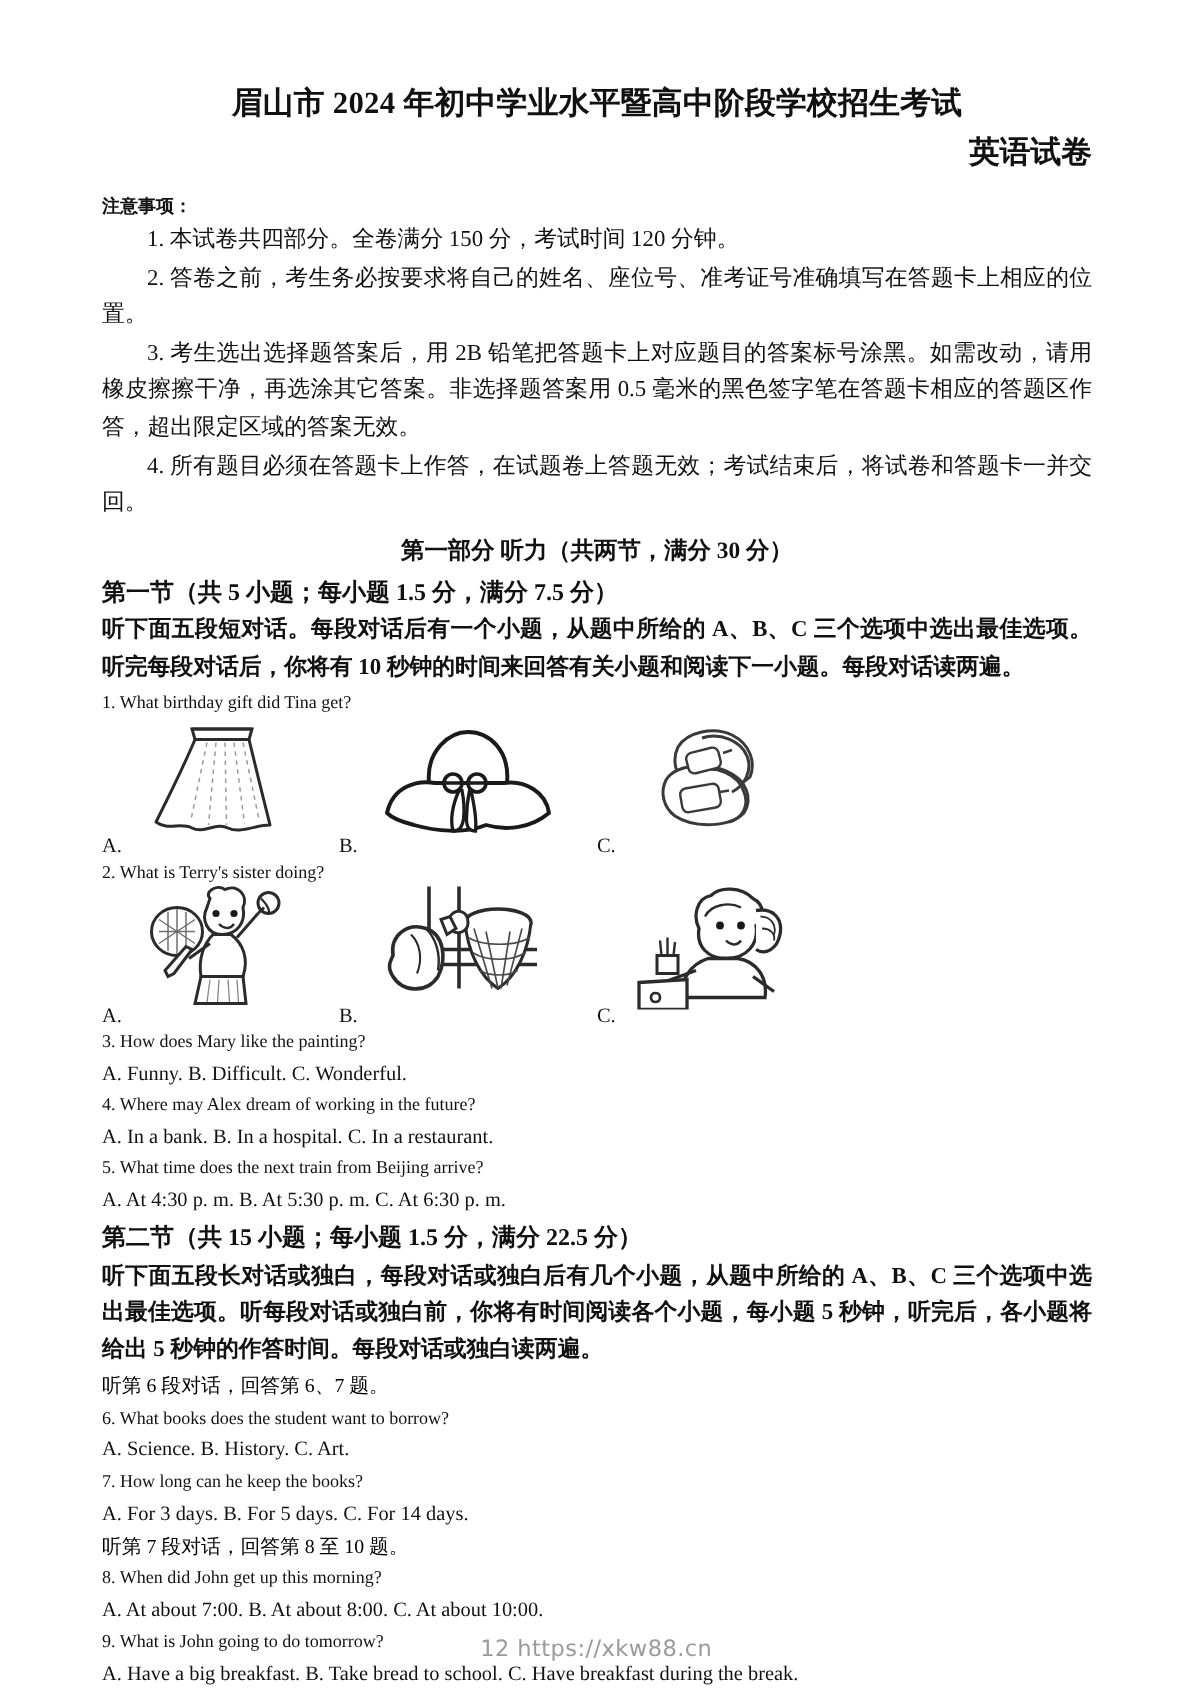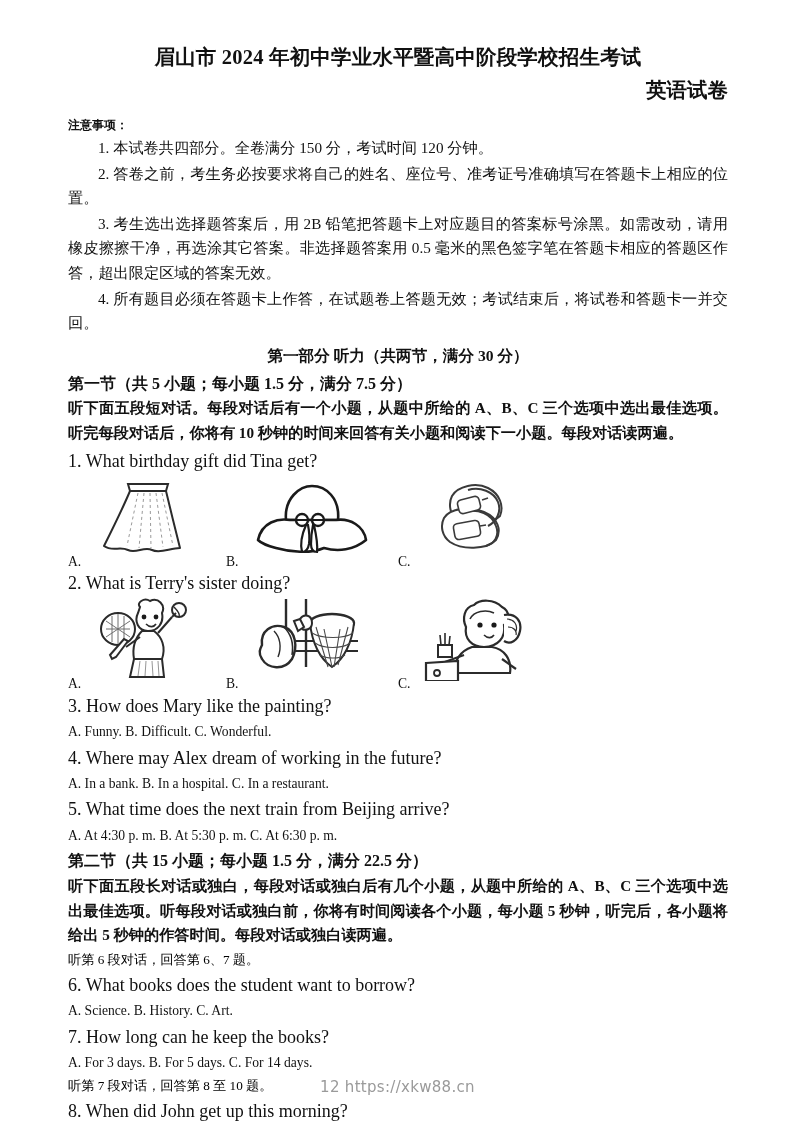--- a/index.html
+++ b/index.html
@@ -10,21 +10,21 @@
   body {
     width: 795px;
     height: 1125px;
     position: relative;
     font-family: "Liberation Serif", "DejaVu Serif", serif;
     color: #111111;
     overflow: hidden;
   }
   .page {
     position: absolute;
-    left: 0; top: 0;
+    left: 0; top: 12px;
     width: 795px;
     height: 990px;
     padding: 0;
   }
   .content {
     position: absolute;
     left: 68px;
     top: 44px;
     width: 660px;
   }
@@ -77,21 +77,21 @@
   }
   .section-body {
     font-weight: bold;
     font-size: 15.2px;
     line-height: 1.62;
     text-align: justify;
     text-justify: inter-ideograph;
     margin: 0;
   }
   .q-text {
-    font-size: 18px;
+    font-size: 12px;
     line-height: 1.58;
     margin: 1px 0;
     font-weight: normal;
   }
   .q-opts {
     font-size: 13.6px;
     line-height: 1.58;
     margin: 1px 0;
     font-weight: normal;
   }

